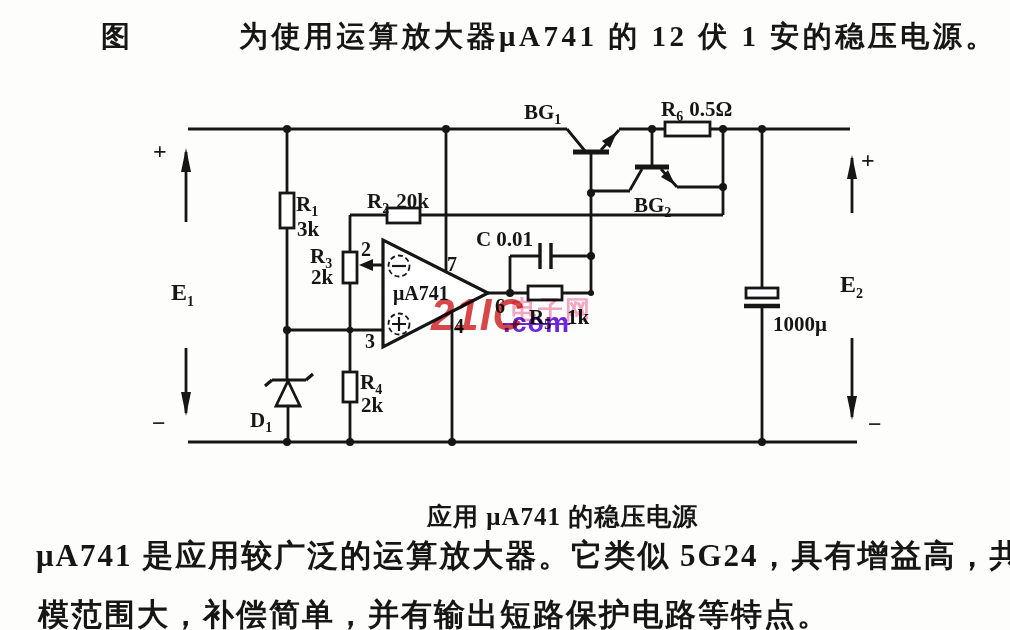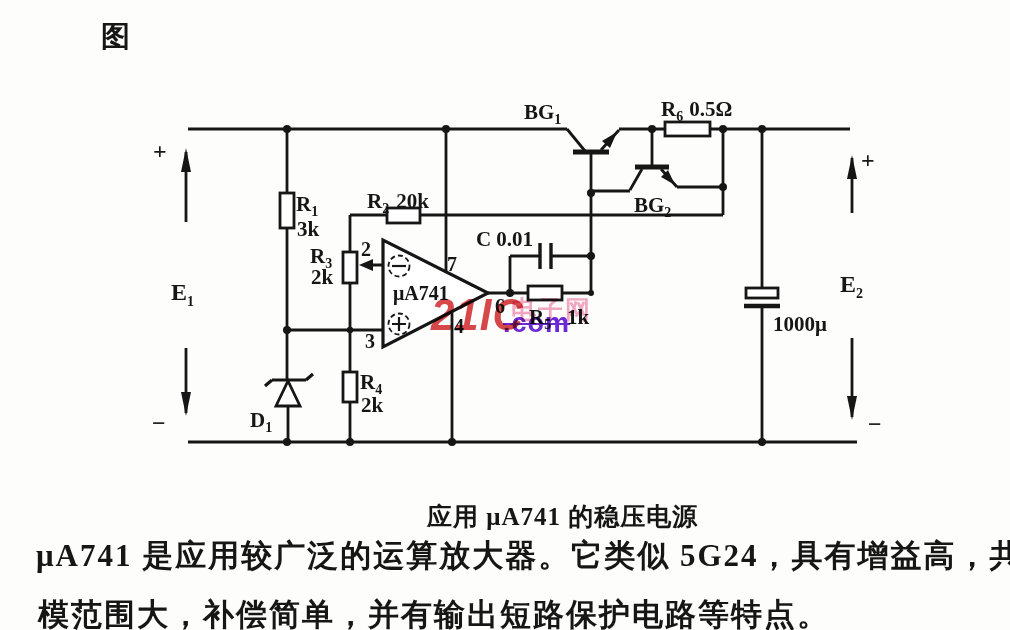--- a/index.html
+++ b/index.html
@@ -141,16 +141,17 @@
     <text class="sign" x="152" y="431">−</text>
     <text class="sign" x="861" y="168" font-size="20">+</text>
     <text class="sign" x="868" y="432">−</text>
   </svg>
 
   <div class="abs wm wm-logo">21IC</div>
   <div class="abs wm wm-cn">电子网</div>
   <div class="abs wm wm-com">.com</div>
 
   <div class="abs title-fig">图</div>
+  <div class="abs title-text">为使用运算放大器μA741 的 12 伏 1 安的稳压电源。</div>
   <div class="abs caption">应用 μA741 的稳压电源</div>
   <div class="abs body-line1">μA741 是应用较广泛的运算放大器。它类似 5G24，具有增益高，共</div>
   <div class="abs body-line2">模范围大，补偿简单，并有输出短路保护电路等特点。</div>
 </div>
 
 </body></html>

